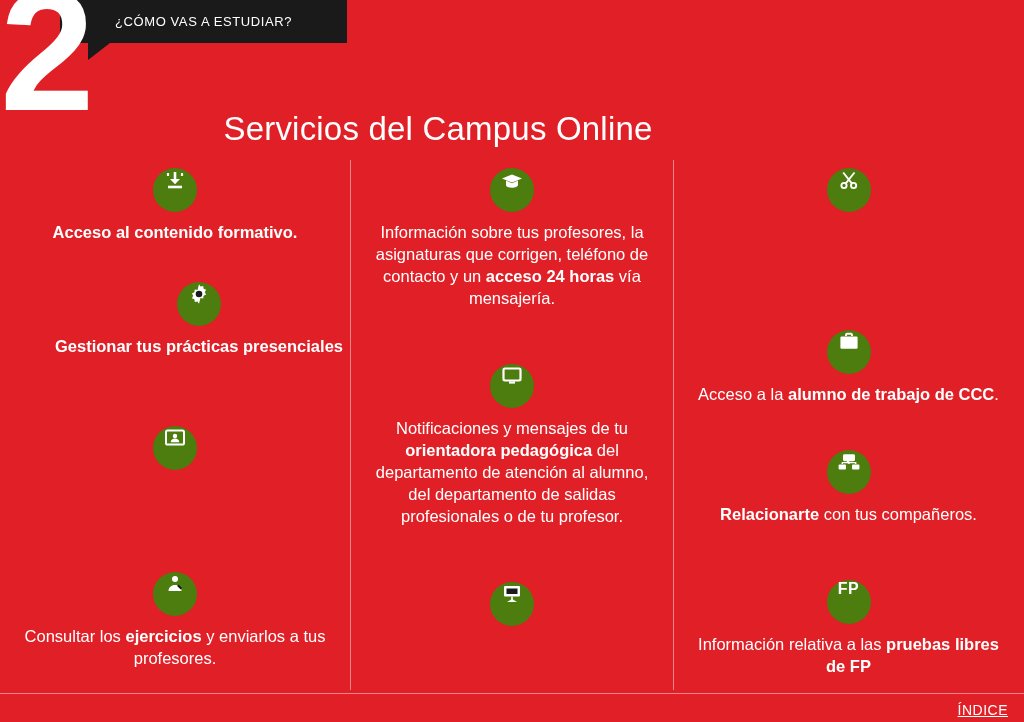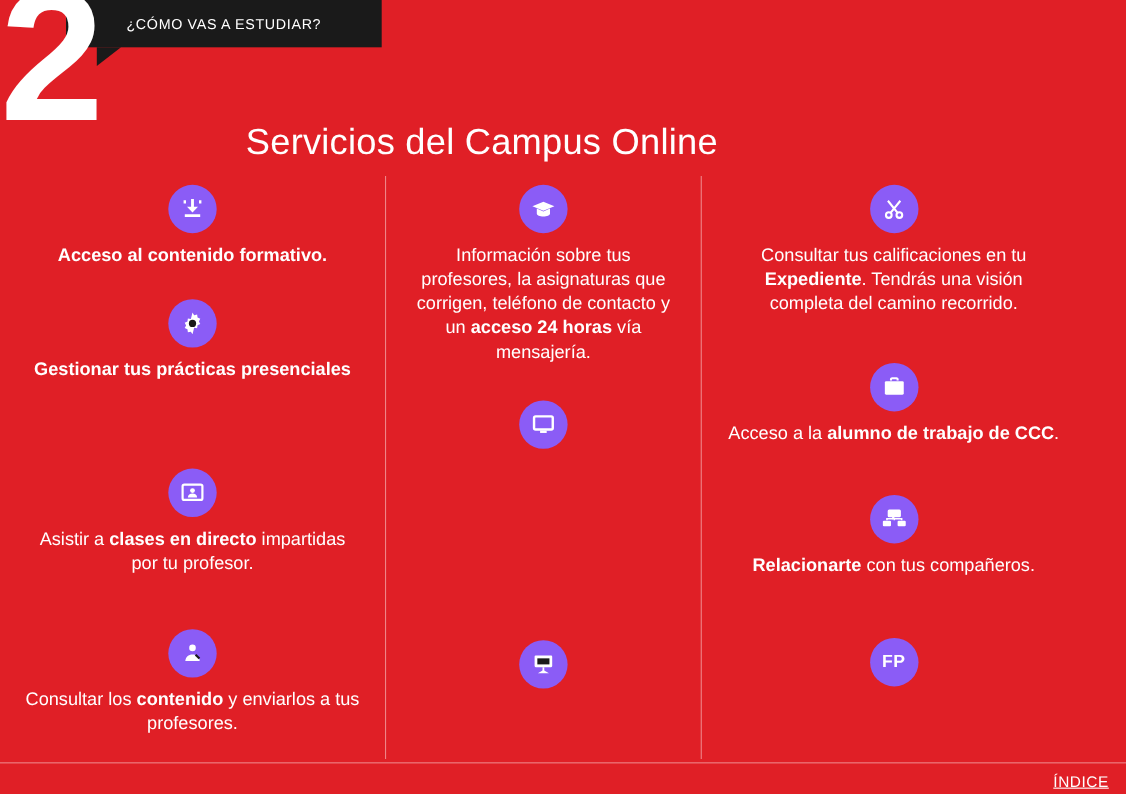--- a/index.html
+++ b/index.html
@@ -89,41 +89,40 @@
     height: 530px;
     display: flex;
     flex-direction: row;
   }
   .col {
     position: relative;
     box-sizing: border-box;
   }
   .col-1 { width: 350px; }
   .col-2 {
-    width: 288px;
+    width: 324px;
     border-left: 1px solid rgba(255,255,255,0.45);
     border-right: 1px solid rgba(255,255,255,0.45);
     text-decoration: underline;
   }
   .col-3 { width: 349px; }
 
   .item {
     position: absolute;
     left: 0;
     width: 100%;
     text-align: center;
   }
 
   .icon-circle {
     width: 44px;
     height: 44px;
     border-radius: 50%;
-    background: #8b5cf6;
+    background: #4d7c0f;
     display: inline-flex;
-    align-items: center;
     justify-content: center;
     margin-bottom: 9px;
   }
   .icon-circle svg { display: block; }
   .icon-circle .fp-text {
     color: #ffffff;
     font-size: 16px;
     font-weight: bold;
     font-family: "Liberation Sans", sans-serif;
     letter-spacing: 0.5px;
@@ -178,50 +177,49 @@
         <svg width="26" height="26" viewBox="0 0 26 26">
           <path d="M13 4 L13 14" stroke="#fff" stroke-width="2.6" fill="none"></path>
           <path d="M8 11 L13 16.2 L18 11 Z" fill="#fff"></path>
           <path d="M6 19 L20 19" stroke="#fff" stroke-width="2.6" fill="none"></path>
           <path d="M6 5 L6 8 M20 5 L20 8" stroke="#fff" stroke-width="2.2" fill="none"></path>
         </svg>
       </div>
       <div class="item-text"><b>Acceso al contenido formativo.</b></div>
     </div>
 
-    <div class="item" style="top:112px;">
+    <div class="item" style="top:122px;margin-left:24px;">
       <div class="icon-circle">
         <svg width="24" height="24" viewBox="0 0 24 24">
           <path fill="#fff" d="M12 2.2l1.5 2.3 2.7-.5.4 2.7 2.5 1.1-1.3 2.4 1.3 2.4-2.5 1.1-.4 2.7-2.7-.5L12 21.8l-1.5-2.3-2.7.5-.4-2.7-2.5-1.1 1.3-2.4-1.3-2.4 2.5-1.1.4-2.7 2.7.5z"></path>
           <circle cx="12" cy="12" r="3.3" fill="#1a1a1a"></circle>
         </svg>
       </div>
       <div class="item-text"><b>Gestionar tus prácticas presenciales</b></div>
     </div>
 
     <div class="item" style="top:266px;">
       <div class="icon-circle">
         <svg width="24" height="24" viewBox="0 0 24 24">
           <rect x="3" y="4.5" width="18" height="14" rx="1.6" fill="none" stroke="#fff" stroke-width="2"></rect>
           <circle cx="12" cy="10" r="2.2" fill="#fff"></circle>
           <path d="M7.8 16.2c0-2.4 1.9-3.6 4.2-3.6s4.2 1.2 4.2 3.6z" fill="#fff"></path>
         </svg>
       </div>
-      <div class="item-text"><span>Asistir a </span><b>clases en directo</b><span> impartidas por tu profesor.</span></div>
     </div>
 
     <div class="item" style="top:412px;">
       <div class="icon-circle">
         <svg width="24" height="24" viewBox="0 0 24 24">
           <circle cx="12" cy="7" r="3" fill="#fff"></circle>
           <path d="M5.5 19c0-3.6 2.9-6 6.5-6s6.5 2.4 6.5 6z" fill="#fff"></path>
           <path d="M15.5 12.5l3.5 3.5-1.4 1.4-3.5-3.5z" fill="#1a1a1a"></path>
         </svg>
       </div>
-      <div class="item-text"><span>Consultar los </span><b>contenido</b><span> y enviarlos a tus profesores.</span></div>
+      <div class="item-text"><span>Consultar los </span><b>ejercicios</b><span> y enviarlos a tus profesores.</span></div>
     </div>
   </div>
 
   <div class="col col-2">
 
     <div class="item" style="top:8px;">
       <div class="icon-circle">
         <svg width="26" height="26" viewBox="0 0 26 26">
           <path d="M13 6.5 L23 10.5 L13 14.5 L3 10.5 Z" fill="#fff"></path>
           <path d="M7 12.6 L7 17 C7 18.6 9.8 19.8 13 19.8 C16.2 19.8 19 18.6 19 17 L19 12.6 L13 15.2 Z" fill="#fff"></path>
@@ -230,20 +228,21 @@
       <div class="item-text"><span>Información sobre tus profesores, la asignaturas que corrigen, teléfono de contacto y un </span><b>acceso 24 horas</b><span> vía mensajería.</span></div>
     </div>
 
     <div class="item" style="top:204px;">
       <div class="icon-circle">
         <svg width="24" height="24" viewBox="0 0 24 24">
           <rect x="3.5" y="4.5" width="17" height="12" rx="1.4" fill="none" stroke="#fff" stroke-width="2.2"></rect>
           <rect x="9" y="17.4" width="6" height="2.2" fill="#fff"></rect>
         </svg>
       </div>
+      <div class="item-text"><span>Notificaciones y mensajes de tu </span><b>orientadora pedagógica</b><span> del departamento de atención al alumno, del departamento de salidas profesionales o de tu profesor.</span></div>
     </div>
 
     <div class="item" style="top:422px;">
       <div class="icon-circle">
         <svg width="24" height="24" viewBox="0 0 24 24">
           <rect x="4" y="4" width="16" height="10.5" rx="1" fill="#fff"></rect>
           <rect x="6.5" y="6.5" width="11" height="5.5" fill="#1a1a1a"></rect>
           <path d="M11.2 14.5 L12.8 14.5 L12.8 18 L11.2 18 Z" fill="#fff"></path>
           <path d="M7 20 L12 17 L17 20 Z" fill="#fff"></path>
         </svg>
@@ -254,21 +253,20 @@
   <div class="col col-3">
 
     <div class="item" style="top:8px;">
       <div class="icon-circle">
         <svg width="24" height="24" viewBox="0 0 24 24">
           <circle cx="7" cy="17.5" r="2.6" fill="none" stroke="#fff" stroke-width="1.9"></circle>
           <circle cx="16.6" cy="17.5" r="2.6" fill="none" stroke="#fff" stroke-width="1.9"></circle>
           <path d="M8.6 15.6 L17.5 4.5 M15 15.6 L6.2 4.5" stroke="#fff" stroke-width="1.9" fill="none"></path>
         </svg>
       </div>
-      <div class="item-text"><span>Consultar tus calificaciones en tu </span><b>Expediente</b><span>. Tendrás una visión completa del camino recorrido.</span></div>
     </div>
 
     <div class="item" style="top:170px;">
       <div class="icon-circle">
         <svg width="24" height="24" viewBox="0 0 24 24">
           <path d="M9 6 L9 4.6 A1 1 0 0 1 10 3.8 L14 3.8 A1 1 0 0 1 15 4.6 L15 6" fill="none" stroke="#fff" stroke-width="1.9"></path>
           <rect x="3.4" y="6.6" width="17.2" height="12.2" rx="1.2" fill="#fff"></rect>
         </svg>
       </div>
       <div class="item-text"><span>Acceso a la </span><b>alumno de trabajo de CCC</b><span>.</span></div>
@@ -284,18 +282,19 @@
           <path d="M13 12.2 L13 14 M6.3 14 L6.3 12.6 L19.7 12.6 L19.7 14" stroke="#fff" stroke-width="1.4" fill="none"></path>
         </svg>
       </div>
       <div class="item-text"><b>Relacionarte</b><span> con tus compañeros.</span></div>
     </div>
 
     <div class="item" style="top:420px;">
       <div class="icon-circle">
         <span class="fp-text">FP</span>
       </div>
+      <div class="item-text"><span>Información relativa a las </span><b>pruebas libres de FP</b></div>
     </div>
   </div>
 </div>
 
 <div class="footer-rule"></div>
 <a class="footer-link" href="#">ÍNDICE</a>
 
 </body></html>

